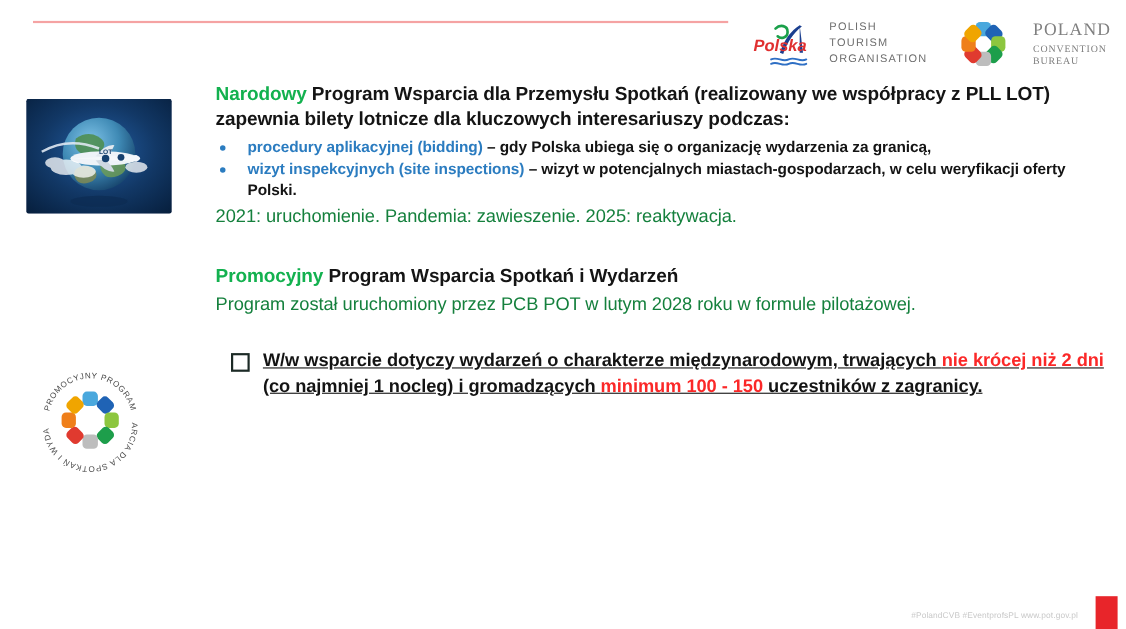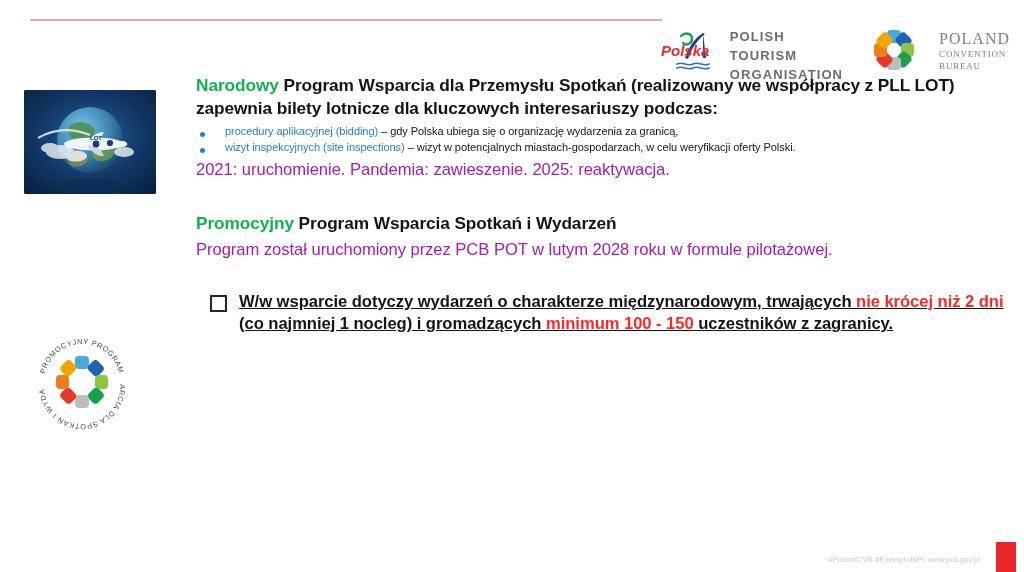--- a/index.html
+++ b/index.html
@@ -59,27 +59,26 @@
     display: flex;
     align-items: center;
     gap: 9px;
   }
   .polska-mark {
     position: relative;
     width: 62px;
     height: 44px;
   }
   .pot-caption {
-    font-size: 13px;
+    font-size: 10px;
     line-height: 1.45;
     letter-spacing: 1.1px;
     color: #6d6d6d;
-    font-weight: bold;
+    font-weight: normal;
     text-transform: uppercase;
-    margin-top: 12px;
   }
   .logo-pcb {
     display: flex;
     align-items: center;
     gap: 20px;
   }
   .flower {
     width: 50px;
     height: 48px;
   }
@@ -135,38 +134,39 @@
   .hl-red   { color: #fb2828; }
 
   ul.bullets {
     list-style: none;
     margin: 5px 0 0 0;
     padding: 0;
   }
   ul.bullets li {
     position: relative;
     padding-left: 29px;
-    font-size: 11px;
+    font-size: 14px;
     line-height: 1.34;
     margin-bottom: 1px;
     letter-spacing: -0.05px;
+    font-weight: bold;
   }
   ul.bullets li .dot {
     position: absolute;
     left: 4px;
     top: 8px;
     width: 5px;
     height: 5px;
     border-radius: 50%;
     background: #2b7cc0;
   }
 
   .redline {
     font-size: 16.6px;
-    color: #a21caf;
+    color: #15803d;
     line-height: 1.3;
     margin-top: 4px;
     letter-spacing: -0.05px;
   }
 
   .section2 { margin-top: 32px; }
   .para {
     font-size: 16.4px;
     line-height: 1.36;
     letter-spacing: -0.05px;

